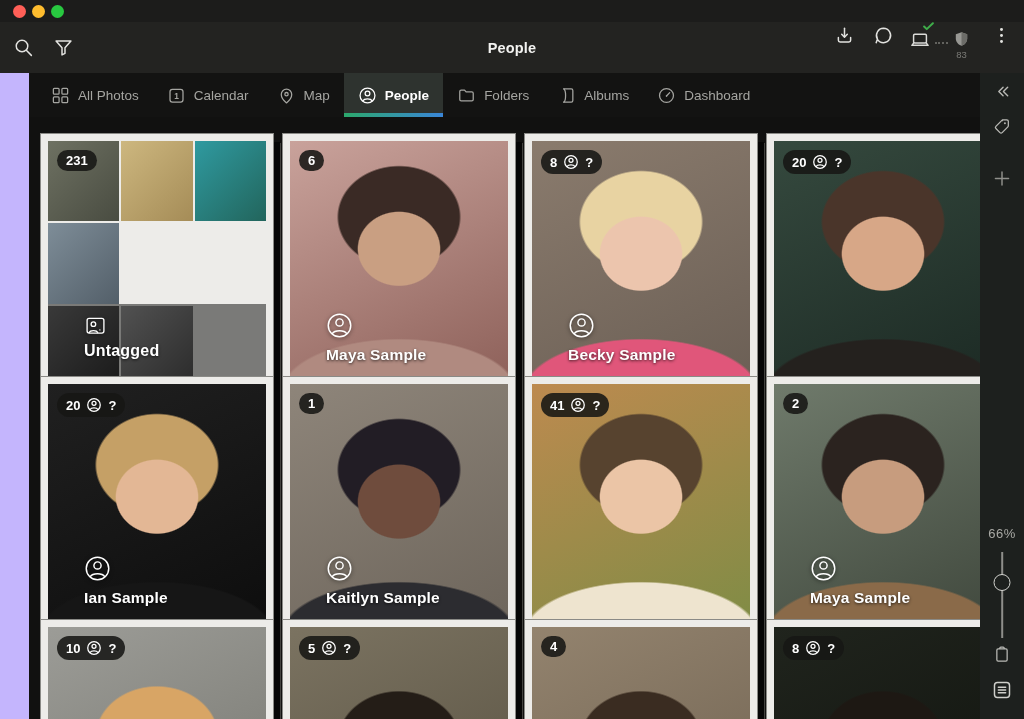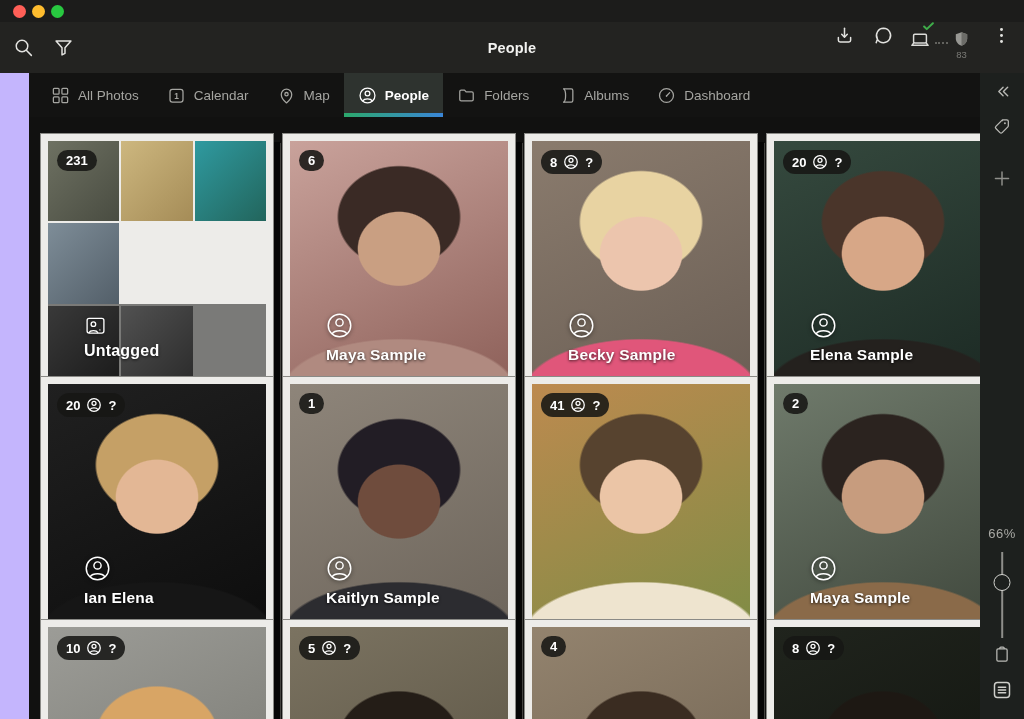--- a/index.html
+++ b/index.html
@@ -278,50 +278,42 @@
                 <div class="photo" style="background:radial-gradient(ellipse 30% 24% at 50% 46%, #d7a787 0 62%, rgba(0,0,0,0) 64%),radial-gradient(ellipse 46% 34% at 50% 33%, #4a352a 0 60%, rgba(0,0,0,0) 62%),radial-gradient(ellipse 78% 32% at 50% 103%, #24211e 0 68%, rgba(0,0,0,0) 70%),linear-gradient(155deg, #35493e, #1c2a24)">
                   <div class="badge">
                     <span>20</span>
                     <svg viewBox="0 0 24 24" fill="none" stroke="#fff" stroke-width="1.9" stroke-linecap="round" stroke-linejoin="round">
                       <circle cx="12" cy="12" r="9.4"></circle>
                       <circle cx="12" cy="9.4" r="3"></circle>
                       <path d="M6 18.8c2-3.3 10-3.3 12 0"></path>
                     </svg>
                     <span class="q">?</span>
                   </div>
+                </div>
+              </div>
+            </div>
+            <div class="card">
+              <div class="frame">
+                <div class="photo" style="background:radial-gradient(ellipse 30% 24% at 50% 46%, #e3b795 0 62%, rgba(0,0,0,0) 64%),radial-gradient(ellipse 46% 34% at 50% 33%, #c5a066 0 60%, rgba(0,0,0,0) 62%),radial-gradient(ellipse 78% 32% at 50% 103%, #161616 0 68%, rgba(0,0,0,0) 70%),linear-gradient(155deg, #202020, #0d0d0d)">
+                  <div class="badge">
+                    <span>20</span>
+                    <svg viewBox="0 0 24 24" fill="none" stroke="#fff" stroke-width="1.9" stroke-linecap="round" stroke-linejoin="round">
+                      <circle cx="12" cy="12" r="9.4"></circle>
+                      <circle cx="12" cy="9.4" r="3"></circle>
+                      <path d="M6 18.8c2-3.3 10-3.3 12 0"></path>
+                    </svg>
+                    <span class="q">?</span>
+                  </div>
                   <div class="plabel">
                     <svg viewBox="0 0 24 24" fill="none" stroke="#fff" stroke-width="1.3" stroke-linecap="round" stroke-linejoin="round">
                       <circle cx="12" cy="12" r="10"></circle>
                       <circle cx="12" cy="9.3" r="3.2"></circle>
                       <path d="M5.6 19.2c2-3.5 10.8-3.5 12.8 0"></path>
                     </svg>
-                    <div class="pname">Elena Sample</div>
-                  </div>
-                </div>
-              </div>
-            </div>
-            <div class="card">
-              <div class="frame">
-                <div class="photo" style="background:radial-gradient(ellipse 30% 24% at 50% 46%, #e3b795 0 62%, rgba(0,0,0,0) 64%),radial-gradient(ellipse 46% 34% at 50% 33%, #c5a066 0 60%, rgba(0,0,0,0) 62%),radial-gradient(ellipse 78% 32% at 50% 103%, #161616 0 68%, rgba(0,0,0,0) 70%),linear-gradient(155deg, #202020, #0d0d0d)">
-                  <div class="badge">
-                    <span>20</span>
-                    <svg viewBox="0 0 24 24" fill="none" stroke="#fff" stroke-width="1.9" stroke-linecap="round" stroke-linejoin="round">
-                      <circle cx="12" cy="12" r="9.4"></circle>
-                      <circle cx="12" cy="9.4" r="3"></circle>
-                      <path d="M6 18.8c2-3.3 10-3.3 12 0"></path>
-                    </svg>
-                    <span class="q">?</span>
-                  </div>
-                  <div class="plabel">
-                    <svg viewBox="0 0 24 24" fill="none" stroke="#fff" stroke-width="1.3" stroke-linecap="round" stroke-linejoin="round">
-                      <circle cx="12" cy="12" r="10"></circle>
-                      <circle cx="12" cy="9.3" r="3.2"></circle>
-                      <path d="M5.6 19.2c2-3.5 10.8-3.5 12.8 0"></path>
-                    </svg>
-                    <div class="pname">Ian Elena</div>
+                    <div class="pname">Ian Sample</div>
                   </div>
                 </div>
               </div>
             </div>
             <div class="card">
               <div class="frame">
                 <div class="photo" style="background:radial-gradient(ellipse 30% 24% at 50% 48%, #6f4c3d 0 62%, rgba(0,0,0,0) 64%),radial-gradient(ellipse 46% 34% at 50% 35%, #221d25 0 60%, rgba(0,0,0,0) 62%),radial-gradient(ellipse 78% 32% at 50% 103%, #2c2c30 0 68%, rgba(0,0,0,0) 70%),linear-gradient(155deg, #8e857a, #6d655b)">
                   <div class="badge">
                     <span>1</span>
                   </div>

